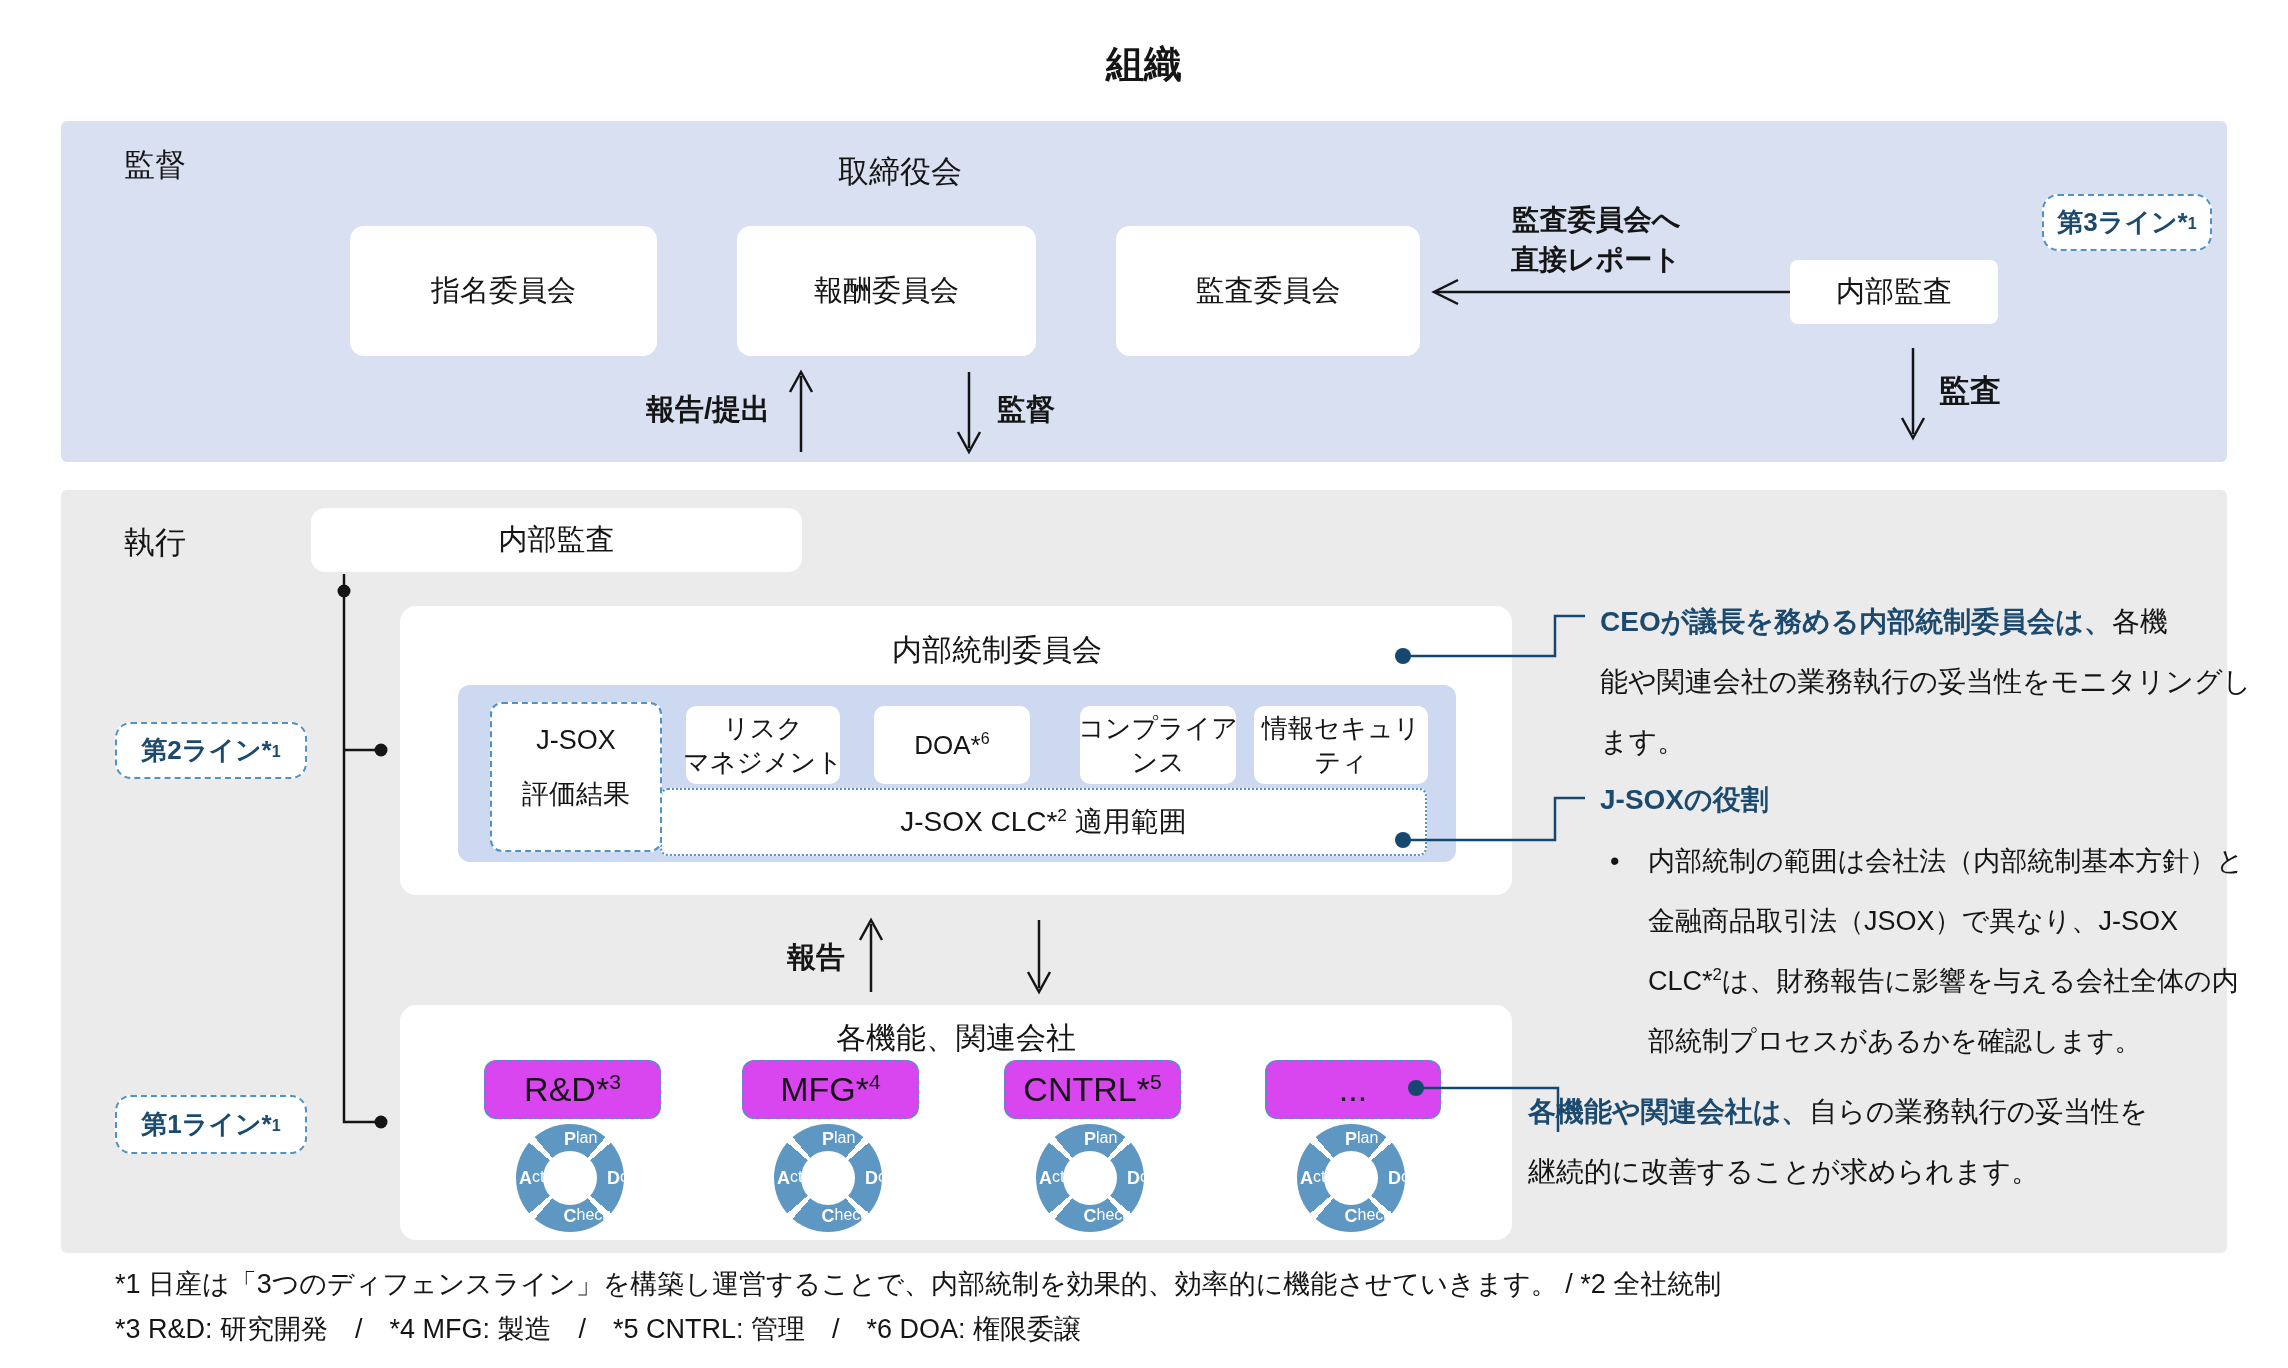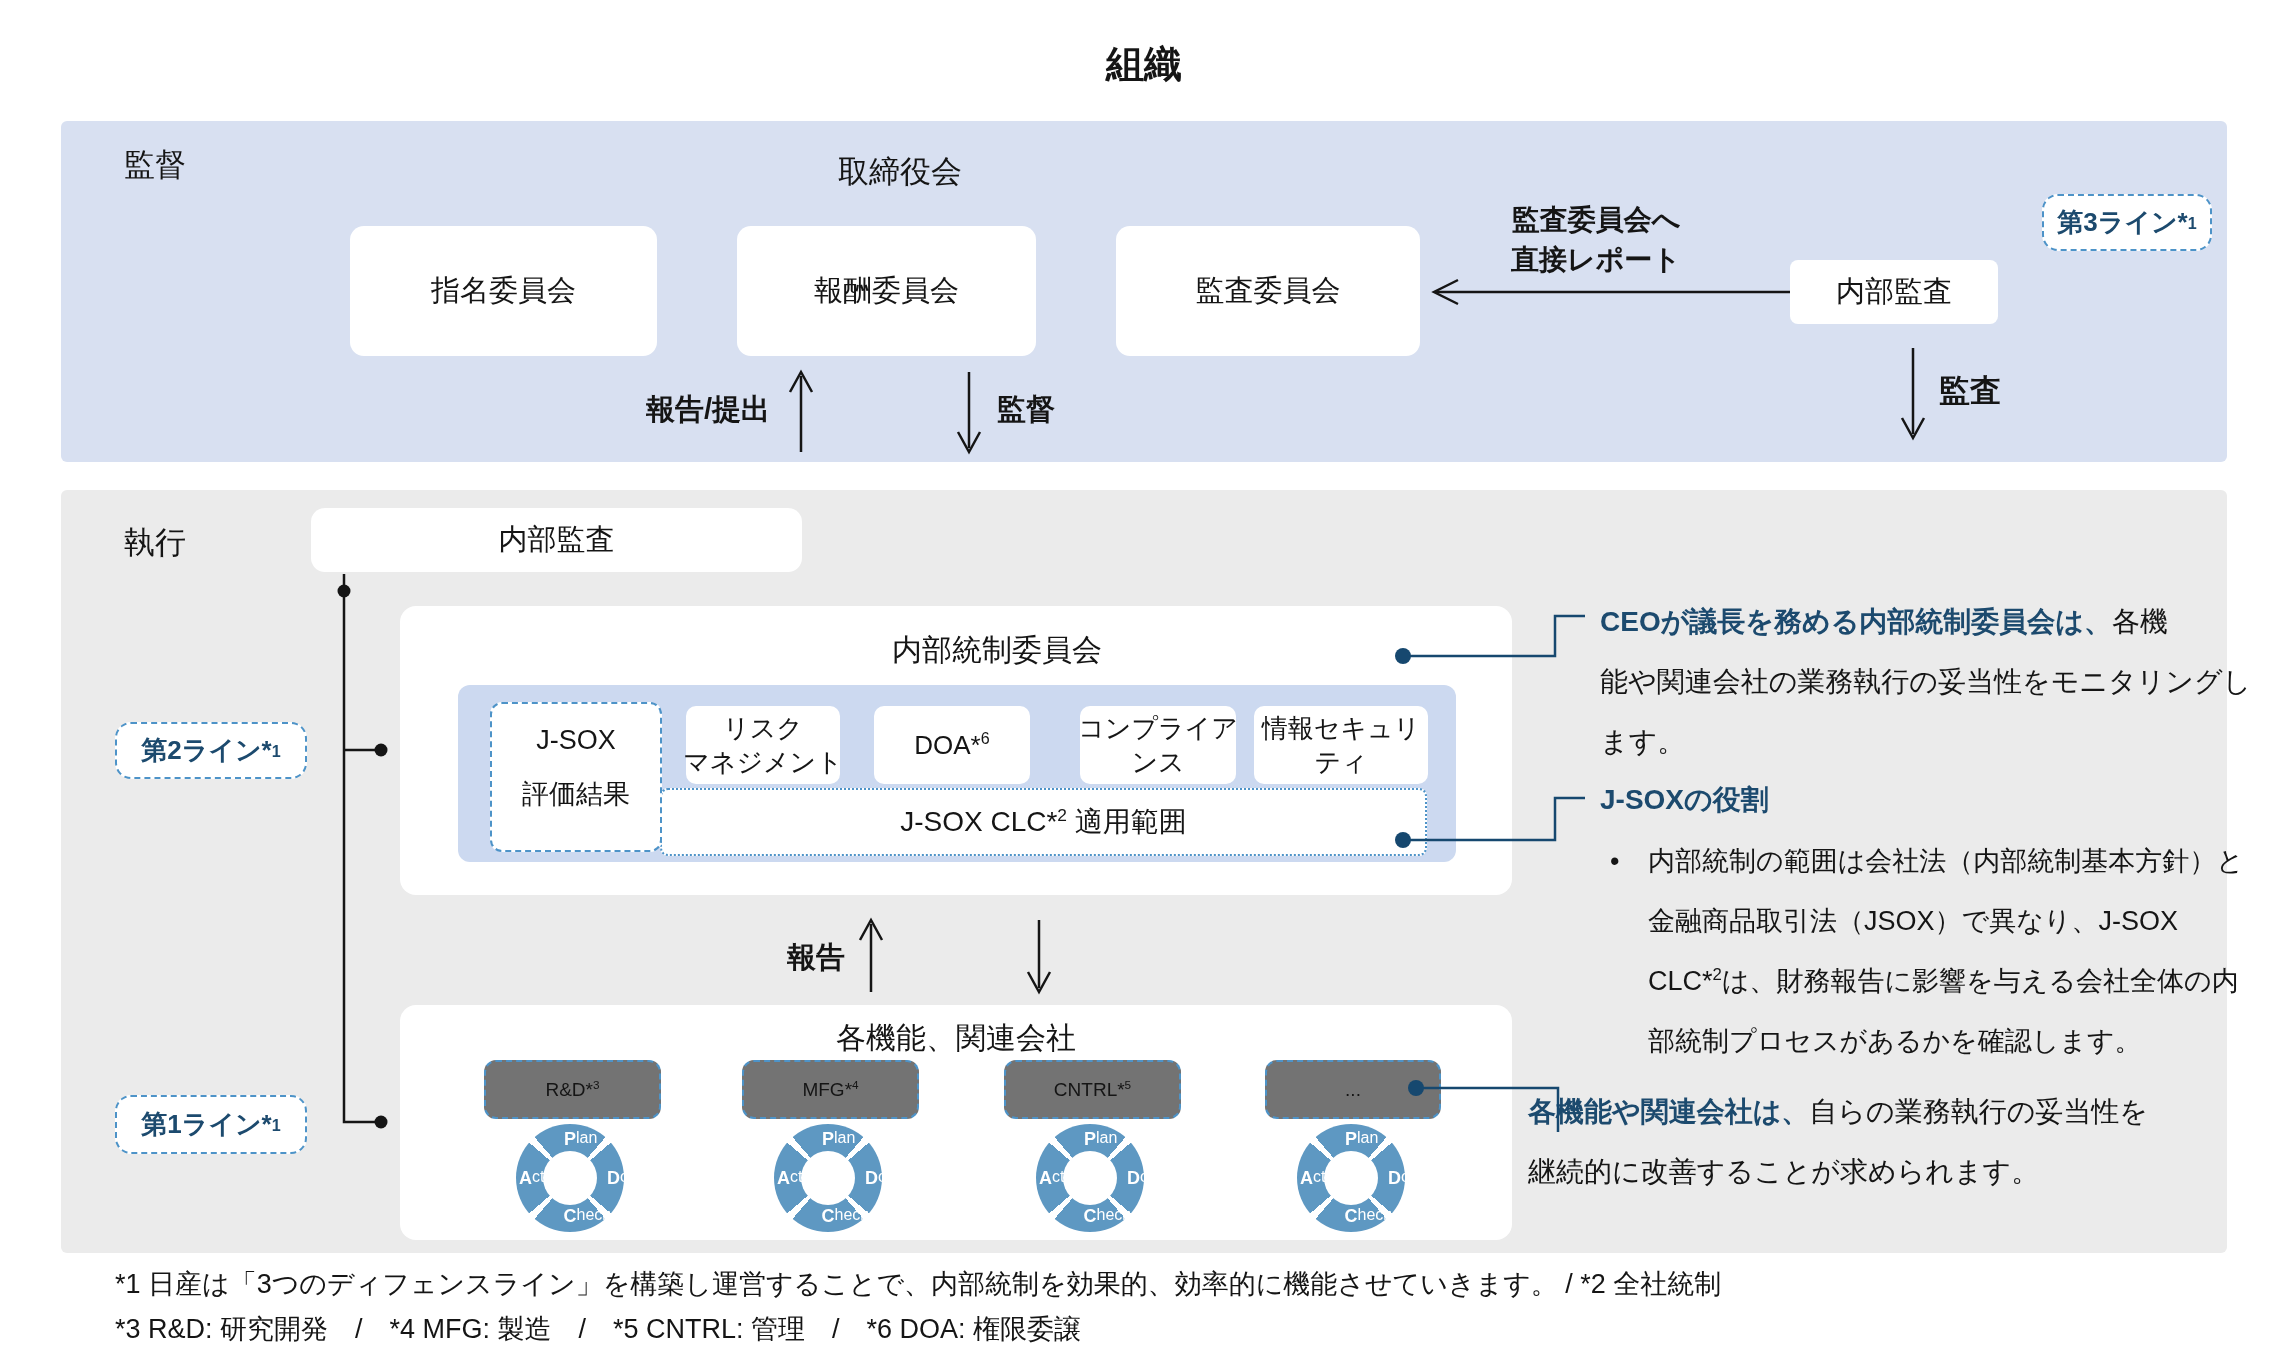--- a/index.html
+++ b/index.html
@@ -19,21 +19,21 @@
   .band{position:absolute;border-radius:6px;}
   .wbox{position:absolute;background:#fff;border-radius:14px;display:flex;align-items:center;justify-content:center;white-space:nowrap;}
   .c{position:absolute;transform:translate(-50%,-50%);white-space:nowrap;}
   .vc{position:absolute;transform:translateY(-50%);white-space:nowrap;}
   .title{font-size:38px;font-weight:700;}
   .sec-label{font-size:31px;}
   .big-label{font-size:31px;}
   .boxtext{font-size:29px;}
   .bold-arrow-label{font-size:29px;font-weight:700;}
   .badge{position:absolute;background:#fff;border:2.5px dashed var(--dash);border-radius:16px;display:flex;align-items:center;justify-content:center;color:var(--navy);font-weight:700;font-size:26px;white-space:nowrap;z-index:4;}
-  .dashbox{position:absolute;background:#737373;border:2.5px dashed var(--dash);border-radius:12px;display:flex;align-items:center;justify-content:center;font-size:19px;white-space:nowrap;}
+  .dashbox{position:absolute;background:#d946ef;border:2.5px dashed var(--dash);border-radius:12px;display:flex;align-items:center;justify-content:center;font-size:34px;white-space:nowrap;}
   .subbox{position:absolute;background:#fff;border-radius:10px;display:flex;flex-direction:column;align-items:center;justify-content:center;font-size:26px;line-height:34px;text-align:center;white-space:nowrap;z-index:2;}
   .clcbox{position:absolute;background:#fff;border:2px dotted var(--dash);border-radius:8px;display:flex;align-items:center;justify-content:center;font-size:28px;white-space:nowrap;z-index:1;}
   .jsoxbox{position:absolute;background:#fff;border:2.5px dashed var(--dash);border-radius:12px;display:flex;flex-direction:column;align-items:center;padding-top:18px;gap:18px;font-size:27px;line-height:36px;z-index:3;box-sizing:border-box;}
   sup{font-size:0.62em;line-height:0;vertical-align:super;}
   .ann{position:absolute;font-size:28px;}
   .ann .ln{height:60px;line-height:60px;white-space:nowrap;}
   .ann .lead{color:var(--navy);font-weight:700;}
   .ann-heading{color:var(--navy);font-weight:700;}
   .b2 .ln{font-size:27px;padding-left:48px;}
   .b2 .ln.first{padding-left:0;}

